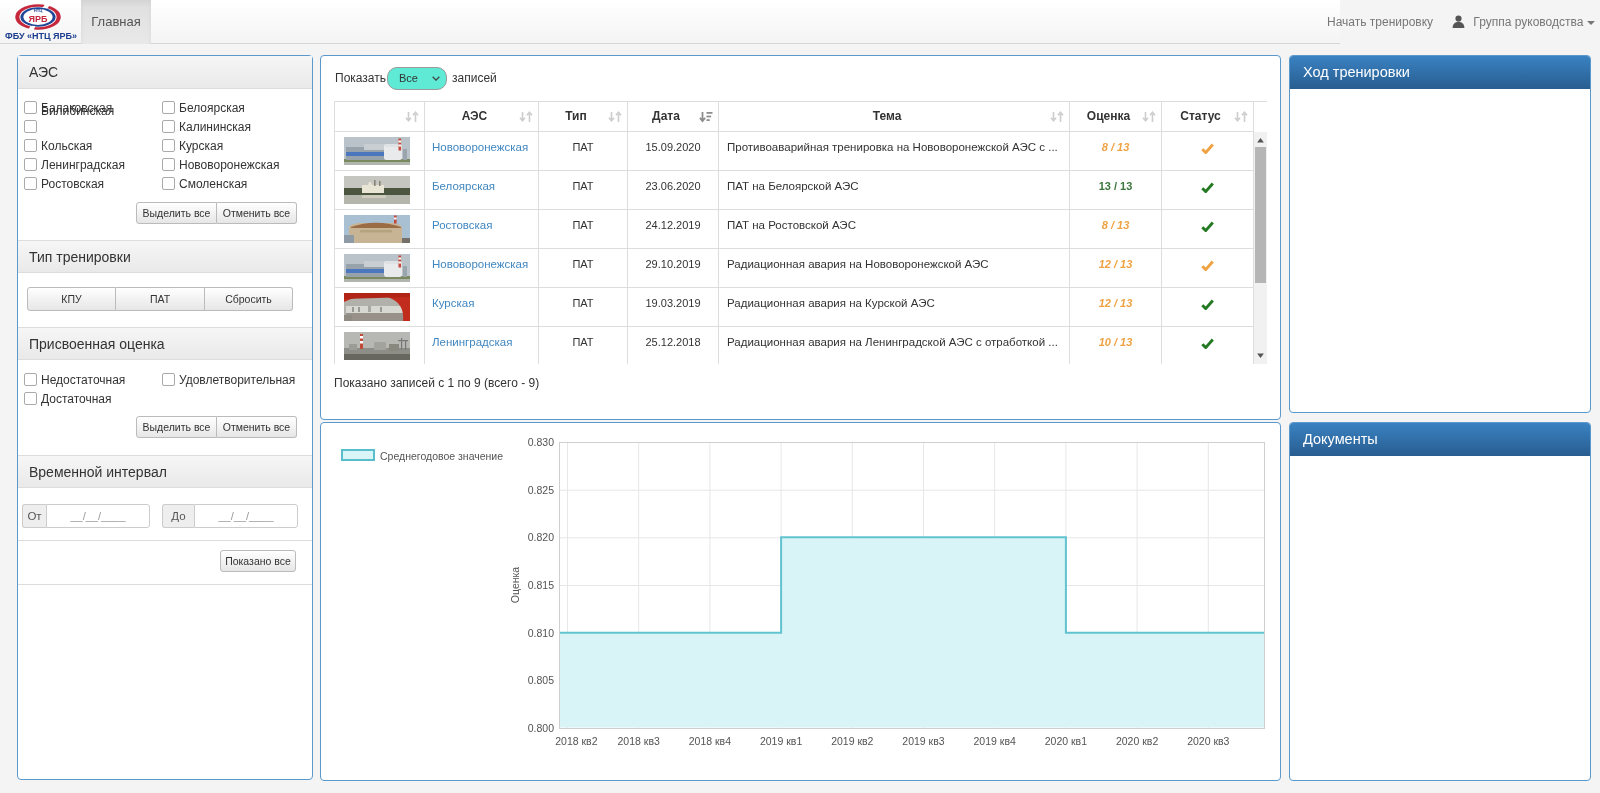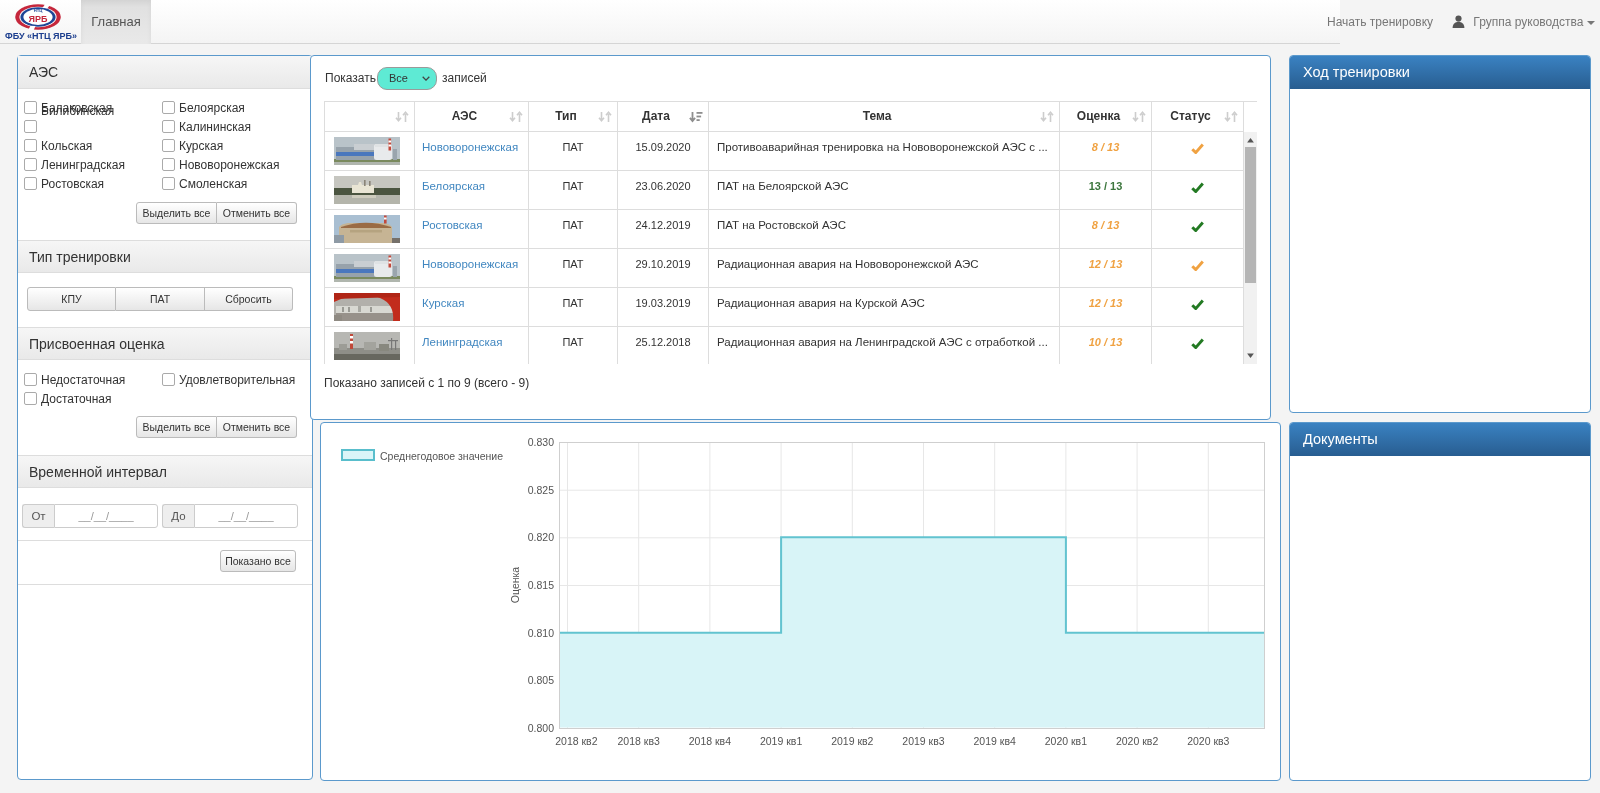--- a/index.html
+++ b/index.html
@@ -131,33 +131,33 @@
     <div class="lb" style="left:161px; top:317px;">Удовлетворительная</div>
   <div class="cb" style="left:6px; top:336px;"></div>
     <div class="lb" style="left:23px; top:336px;">Достаточная</div>
   <div class="btn-grp" style="left:118px; top:360px;">
     <div class="btn" style="width:81px; height:22px; line-height:20px;">Выделить все</div>
     <div class="btn" style="width:80px; height:22px; line-height:20px;">Отменить все</div>
   </div>
 
   <div class="phead" style="top:399px; border-top:1px solid #ddd;">Временной интервал</div>
   <div class="igrp" style="left:4px; top:448px;">
-    <div class="iaddon" style="width:32px;">От</div>
+    <div class="iaddon" style="width:24px;">От</div>
     <div class="ifield" style="width:104px;">__/__/____</div>
   </div>
   <div class="igrp" style="left:144px; top:448px;">
     <div class="iaddon" style="width:32px;">До</div>
     <div class="ifield" style="width:104px;">__/__/____</div>
   </div>
   <div class="abs" style="left:0; top:484px; width:100%; border-top:1px solid #ddd;"></div>
   <div class="btn" style="position:absolute; left:202px; top:494px; width:76px; height:22px; line-height:20px; border-radius:3px;">Показано все</div>
   <div class="abs" style="left:0; top:528px; width:100%; border-top:1px solid #ddd;"></div>
 </div>
 
-<div class="panel" id="tpanel" style="left:310px; top:55px; width:961px; height:365px;">
+<div class="panel" id="tpanel" style="left:320px; top:55px; width:961px; height:365px;">
   <div class="abs" style="left:14px; top:11px; height:23px; line-height:23px; font-size:12px;">Показать</div>
   <div class="abs" style="left:66px; top:11px; width:60px; height:23px; border:1px solid #9a9a9a; border-radius:10px; background:#5eead4;">
     <span style="position:absolute; left:11px; top:0; line-height:21px; font-size:11px; color:#333;">Все</span>
     <svg style="position:absolute; right:6px; top:8px;" width="8" height="5" viewBox="0 0 8 5">
         <polyline points="0.7,0.7 4,4.1 7.3,0.7" fill="none" stroke="#444" stroke-width="1.3"></polyline>
       </svg>
   </div>
   <div class="abs" style="left:131px; top:11px; height:23px; line-height:23px; font-size:12px;">записей</div>
 
   <div id="tblwrap">

